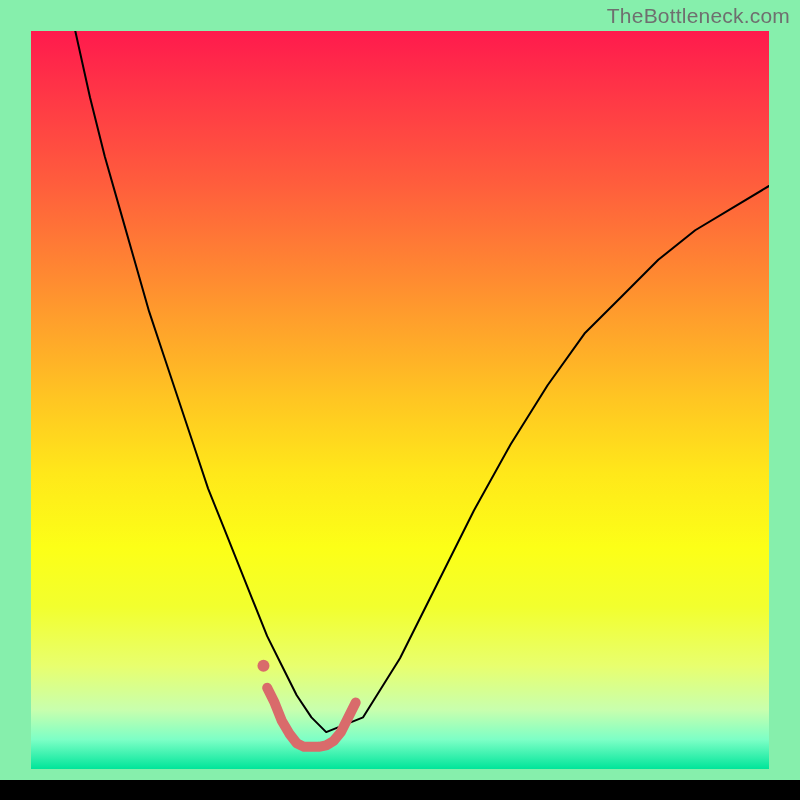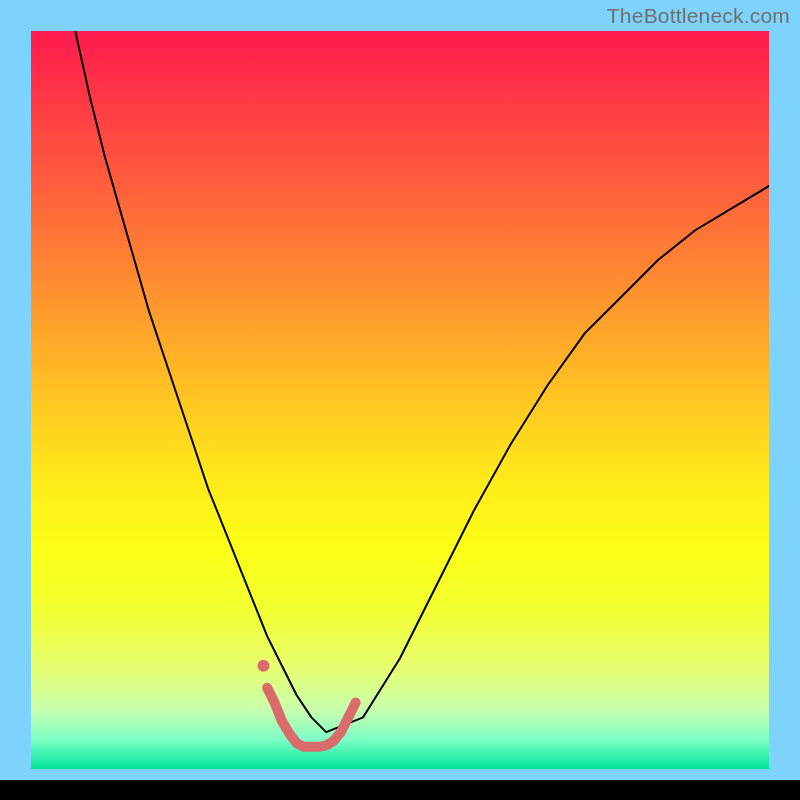--- a/index.html
+++ b/index.html
@@ -10,21 +10,21 @@
     background: #000;
     font-family: Arial, Helvetica, sans-serif;
     overflow: hidden;
   }
   .frame {
     position: absolute;
     left: 0;
     top: 0;
     width: 800px;
     height: 780px;
-    background: #7dd3fc;
+    background: #86efac;
   }
   .plot {
     position: absolute;
     left: 31px;
     top: 31px;
     width: 738px;
     height: 738px;
     
     background: linear-gradient(to bottom,
       #ff1a4d 0%,

